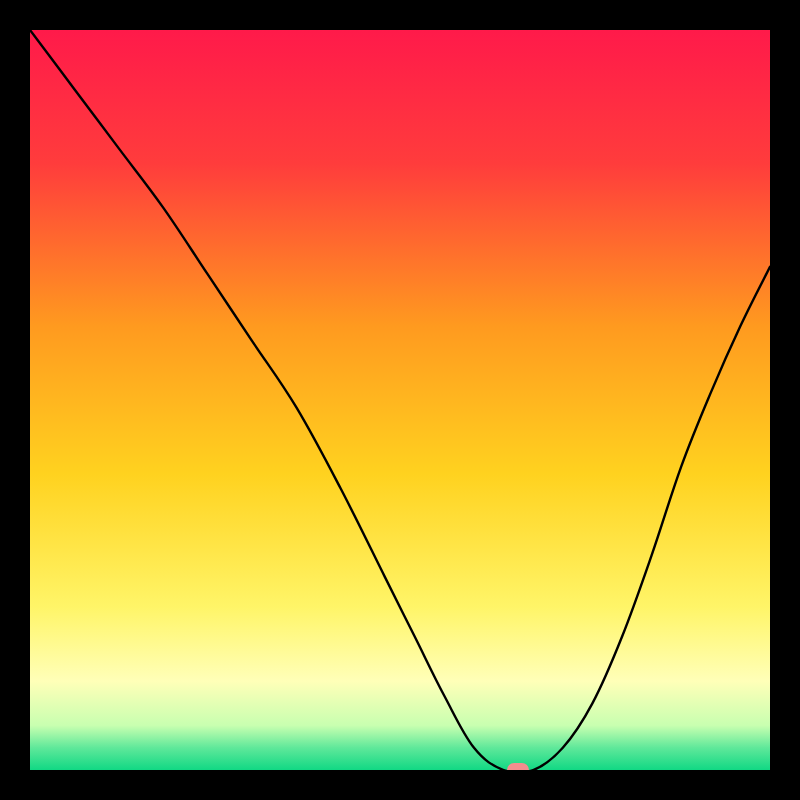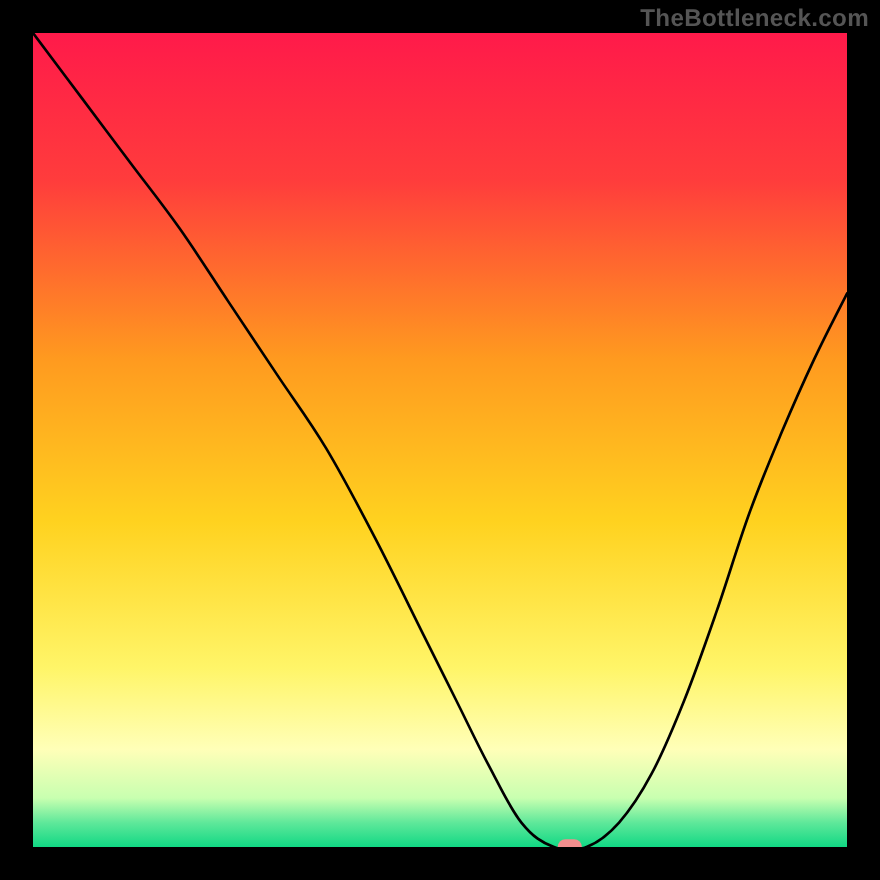--- a/index.html
+++ b/index.html
@@ -51,21 +51,20 @@
     background: #f28e8e;
     border-radius: 7px;
     transform: translate(-50%, -50%);
   }
 </style>
 </head>
 <body>
 
 <div class="frame">
 
-  <div class="attribution">TheBottleneck.com</div>
 
   <div class="plot">
 
     <svg class="bg-gradient" viewBox="0 0 740 740" preserveAspectRatio="none">
       <defs>
         <linearGradient id="heat" x1="0" y1="0" x2="0" y2="1">
             <stop offset="0%" stop-color="#ff1a4a"></stop>
             <stop offset="18%" stop-color="#ff3c3c"></stop>
             <stop offset="40%" stop-color="#ff9a1f"></stop>
             <stop offset="60%" stop-color="#ffd21f"></stop>

